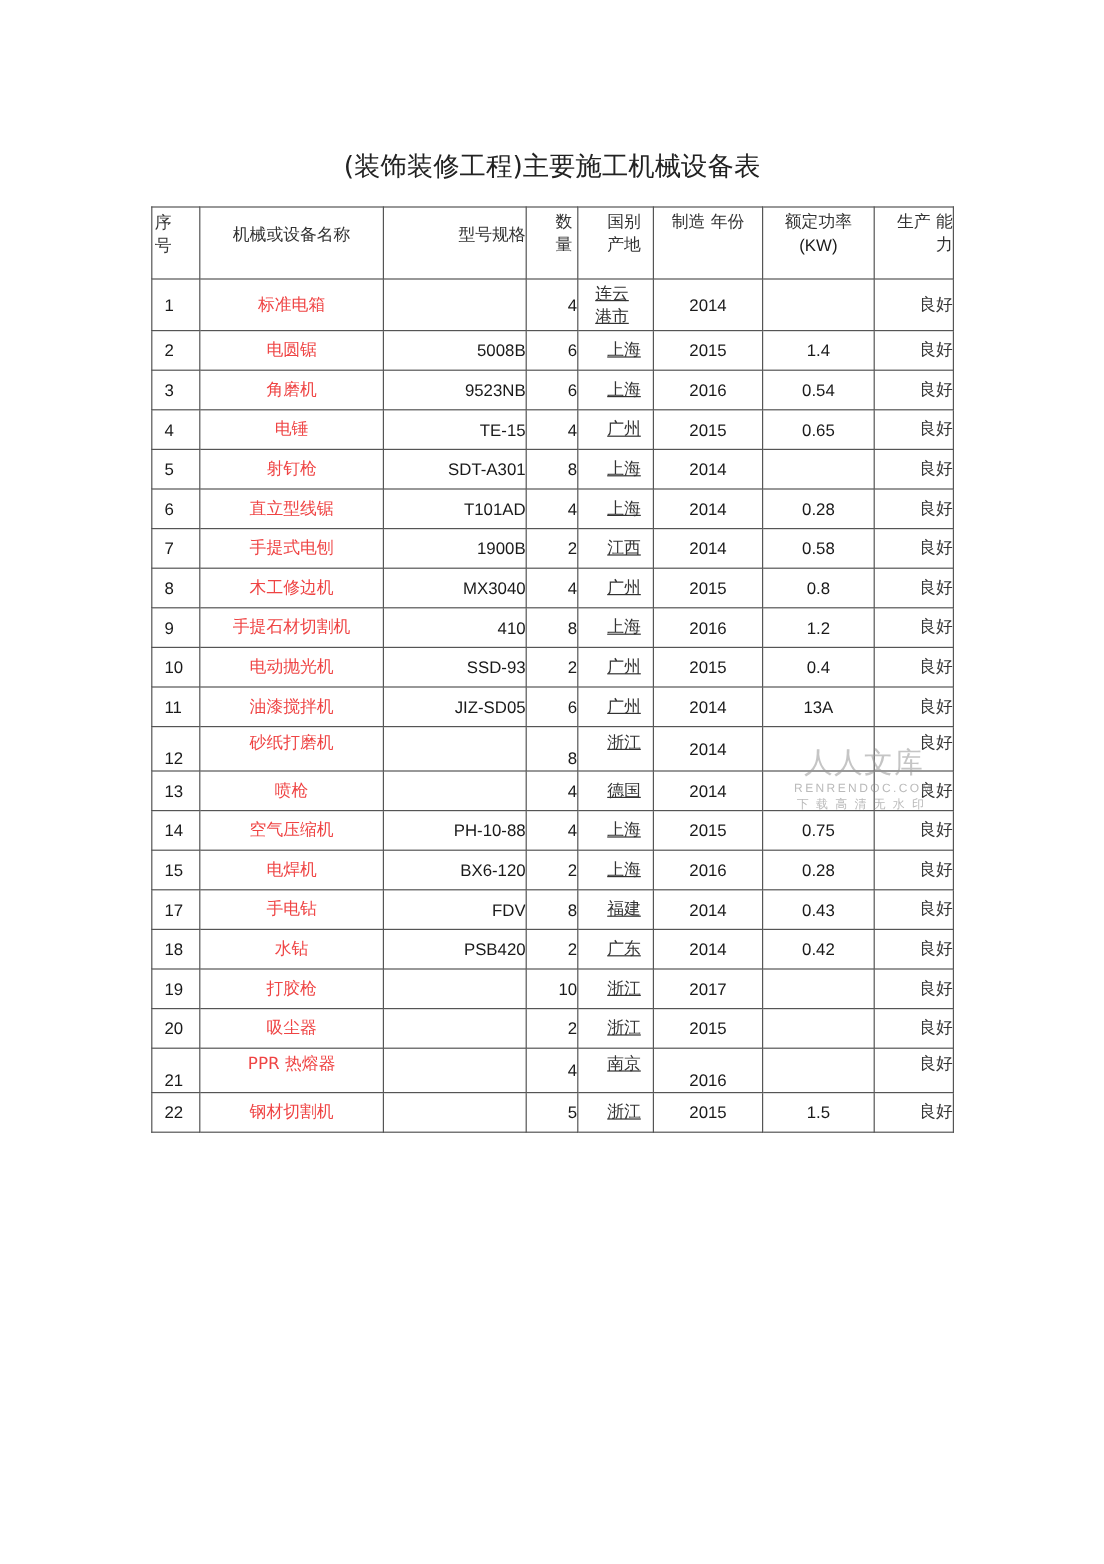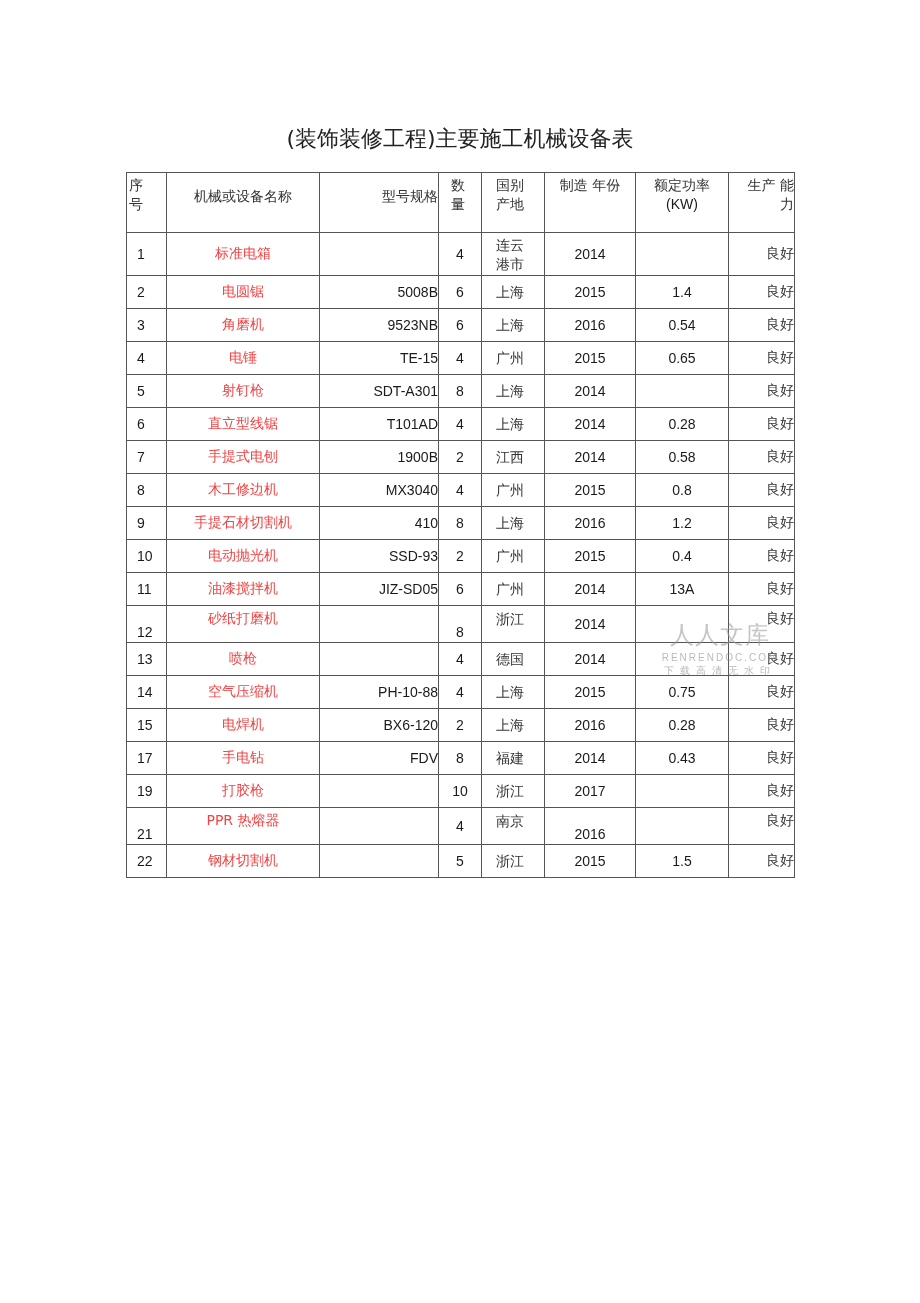--- a/index.html
+++ b/index.html
@@ -10,22 +10,22 @@
   table.equip { position: absolute; left: 126px; top: 172px; border-collapse: collapse;
                 table-layout: fixed; width: 668px; }
   table.equip td { border: 1px solid #555; padding: 0; font-size: 14px; height: 32px;
                    vertical-align: middle; overflow: hidden; white-space: nowrap; }
   table.equip tr.hdr td { height: 45px; font-size: 14px; color: #333; vertical-align: top;
                           padding-top: 3px; line-height: 19px; white-space: normal; }
   table.equip tr.r1 td { height: 40px; }
   .c-no { text-align: left; padding-left: 10px !important; font-family: "Liberation Sans", sans-serif; }
   .c-name { text-align: center; color: #ef4444; }
   .c-model { text-align: right; font-family: "Liberation Sans", sans-serif; }
-  .c-qty { text-align: center; font-family: "Liberation Sans", sans-serif; }
-  .c-origin { text-align: left; padding-left: 14px !important; color: #333; white-space: normal !important; line-height: 19px; }
+  .c-qty { text-align: right; font-family: "Liberation Sans", sans-serif; }
+  .c-origin { text-align: center; padding-left: 14px !important; color: #333; white-space: normal !important; line-height: 19px; text-decoration: underline; }
   .c-year { text-align: center; font-family: "Liberation Sans", sans-serif; }
   .c-power { text-align: center; font-family: "Liberation Sans", sans-serif; }
   .c-status { text-align: right; color: #333; }
   tr.hdr .c-no { padding-left: 2px !important; letter-spacing: 4px; }
   tr.hdr .c-name { padding-top: 14px !important; }
   tr.hdr .c-model { padding-top: 14px !important; font-family: "DejaVu Sans", sans-serif; color:#333; }
   tr.hdr .c-qty { letter-spacing: 4px; font-family: "DejaVu Sans", sans-serif; color:#333; }
   tr.hdr .c-year { font-family: "DejaVu Sans", sans-serif; color:#333; }
   tr.hdr .c-power { font-family: "DejaVu Sans", sans-serif; color:#333; }
   .kw { font-family: "Liberation Sans", sans-serif; color:#1a1a1a; }
@@ -221,26 +221,46 @@
         <td class="c-no">17</td>
         <td class="c-name">手电钻</td>
         <td class="c-model">FDV</td>
         <td class="c-qty">8</td>
         <td class="c-origin">福建</td>
         <td class="c-year">2014</td>
         <td class="c-power">0.43</td>
         <td class="c-status">良好</td>
       </tr>
       <tr>
+        <td class="c-no">18</td>
+        <td class="c-name">水钻</td>
+        <td class="c-model">PSB420</td>
+        <td class="c-qty">2</td>
+        <td class="c-origin">广东</td>
+        <td class="c-year">2014</td>
+        <td class="c-power">0.42</td>
+        <td class="c-status">良好</td>
+      </tr>
+      <tr>
         <td class="c-no">19</td>
         <td class="c-name">打胶枪</td>
         <td class="c-model"></td>
         <td class="c-qty">10</td>
         <td class="c-origin">浙江</td>
         <td class="c-year">2017</td>
+        <td class="c-power"></td>
+        <td class="c-status">良好</td>
+      </tr>
+      <tr>
+        <td class="c-no">20</td>
+        <td class="c-name">吸尘器</td>
+        <td class="c-model"></td>
+        <td class="c-qty">2</td>
+        <td class="c-origin">浙江</td>
+        <td class="c-year">2015</td>
         <td class="c-power"></td>
         <td class="c-status">良好</td>
       </tr>
       <tr>
         <td class="c-no low">21</td>
         <td class="c-name high">PPR 热熔器</td>
         <td class="c-model"></td>
         <td class="c-qty">4</td>
         <td class="c-origin high">南京</td>
         <td class="c-year low">2016</td>

